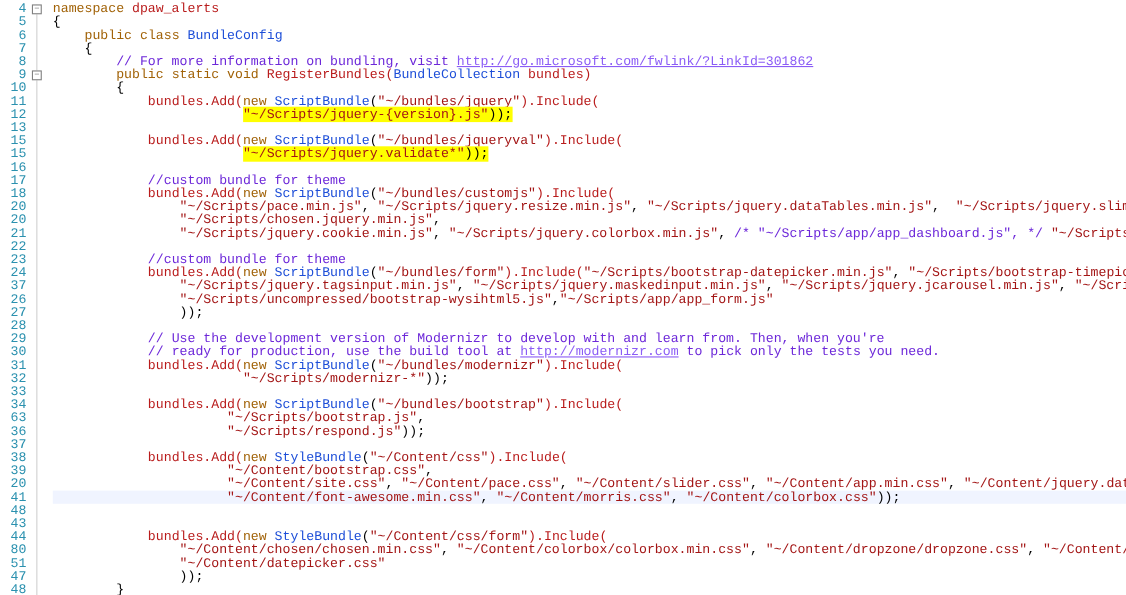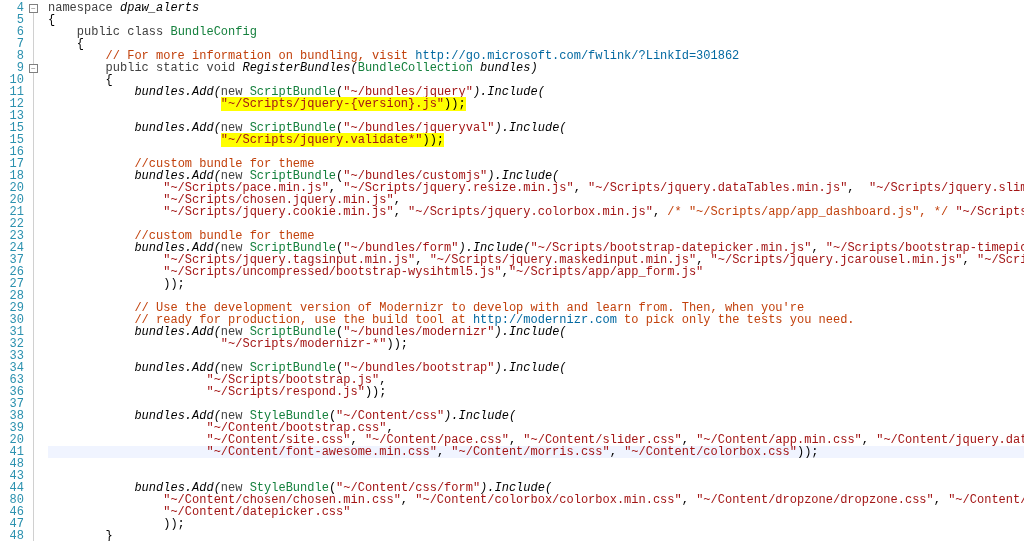--- a/index.html
+++ b/index.html
@@ -64,27 +64,27 @@
       flex-grow: 1;
     }
     .code-line {
       height: 12px;
       line-height: 12px;
       white-space: pre;
     }
     .code-line.current {
       background: #f0f4ff;
     }
-    .kw { color: #404040; }
-    .type { color: #15803d; }
+    .kw { color: #a16207; }
+    .type { color: #1d4ed8; }
     .str { color: #a31515; }
-    .com { color: #c2410c; }
+    .com { color: #6d28d9; }
     .punct { color: #000000; }
-    .ident { color: #000000; font-style: italic; }
-    a.link { color: #0369a1; }
+    .ident { color: #b91c1c; }
+    a.link { color: #8b5cf6; text-decoration: underline; }
     .hl { background: #ffff00; }
   </style>
 </head>
 <body>
 
 <div class="gutter">
   <div class="line-numbers" id="line-numbers">
       <div>4</div>
       <div>5</div>
       <div>6</div>
@@ -120,21 +120,21 @@
       <div>36</div>
       <div>37</div>
       <div>38</div>
       <div>39</div>
       <div>20</div>
       <div>41</div>
       <div>48</div>
       <div>43</div>
       <div>44</div>
       <div>80</div>
-      <div>46</div>
+      <div>51</div>
       <div>47</div>
       <div>48</div>
     </div>
   <div class="fold-column" id="fold-column">
       <div class="fold-line" style="top: 2px; height: 540px;"></div>
       <div class="fold-box" style="top: 2px;"></div>
       <div class="fold-box" style="top: 62px;"></div>
     </div>
 </div>
 <div class="code" id="code-area">

